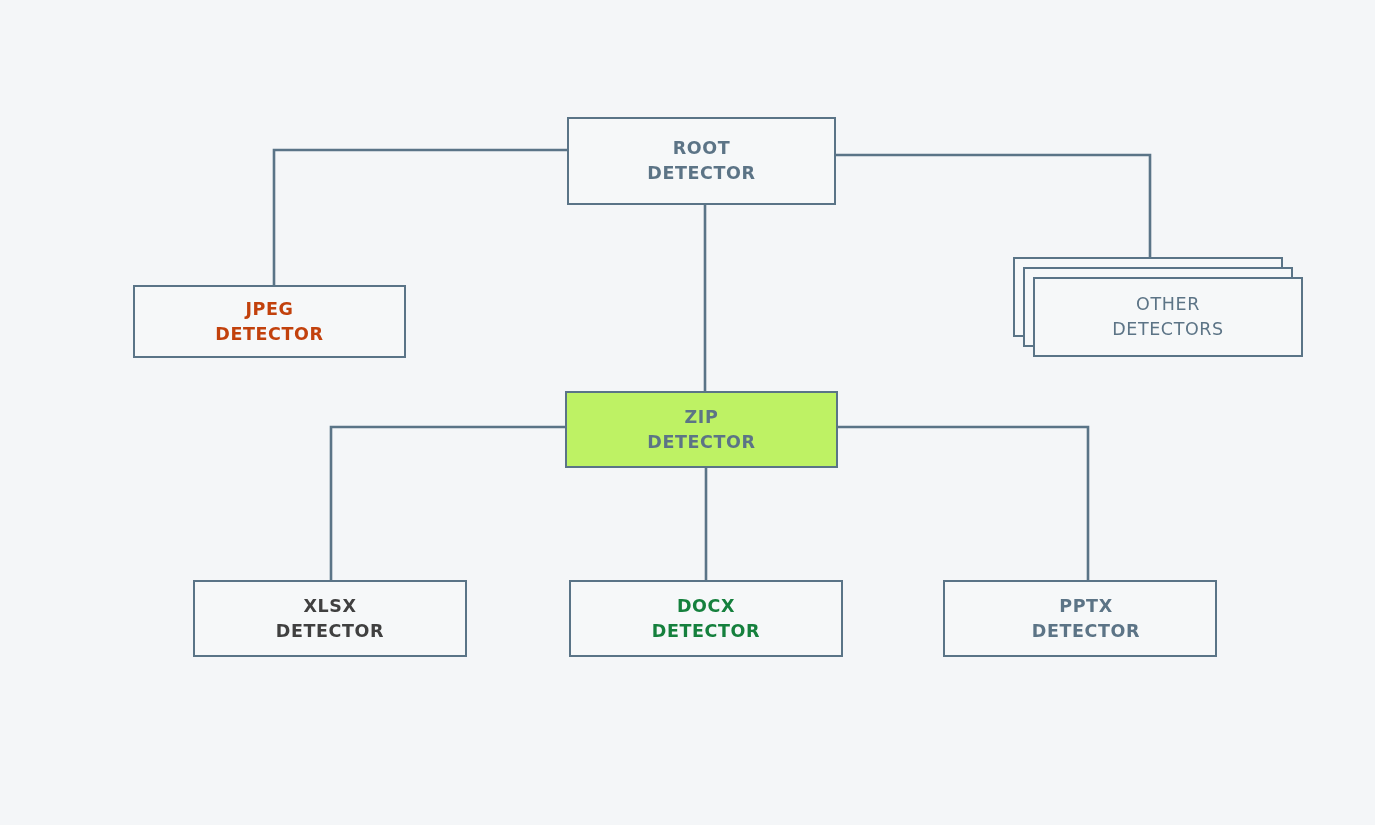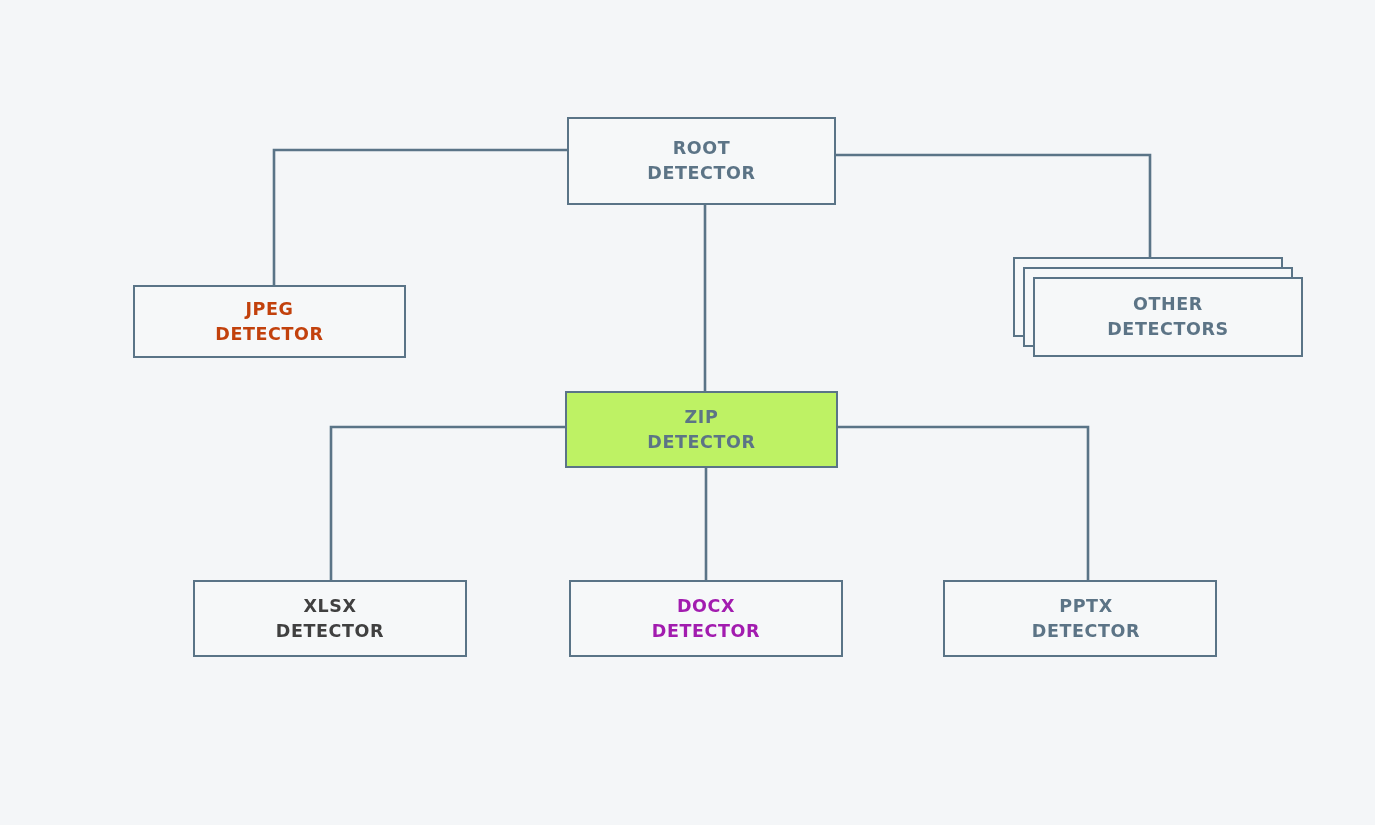--- a/index.html
+++ b/index.html
@@ -56,21 +56,21 @@
     background: #f6f8f9;
     border: 2px solid #5a7487;
   }
   .stack .card-front {
     display: flex;
     flex-direction: column;
     align-items: center;
     justify-content: center;
     text-align: left;
     color: #5c7486;
-    font-weight: bold;
+    font-weight: normal;
     font-size: 17.5px;
     letter-spacing: 0.6px;
     line-height: 1.42;
   }
 </style>
 </head>
 <body>
 
 <div id="diagram-canvas">
 
@@ -96,21 +96,21 @@
   <div class="node" style="left: 565px; top: 391px; width: 273px; height: 77px; border-color: rgb(90, 116, 135); background: #bef264; color: rgb(92, 116, 134);">
     <span class="node-line">ZIP</span>
     <span class="node-line">DETECTOR</span>
   </div>
 
   <div class="node" style="left: 193px; top: 580px; width: 274px; height: 77px; border-color: rgb(90, 116, 135); background: rgb(246, 248, 249); color: #404040;">
     <span class="node-line">XLSX</span>
     <span class="node-line">DETECTOR</span>
   </div>
 
-  <div class="node" style="left: 569px; top: 580px; width: 274px; height: 77px; border-color: rgb(90, 116, 135); background: rgb(246, 248, 249); color: #a21caf;">
+  <div class="node" style="left: 569px; top: 580px; width: 274px; height: 77px; border-color: rgb(90, 116, 135); background: rgb(246, 248, 249); color: #15803d;">
     <span class="node-line">DOCX</span>
     <span class="node-line">DETECTOR</span>
   </div>
 
   <div class="node" style="left: 943px; top: 580px; width: 274px; height: 77px; border-color: rgb(90, 116, 135); background: rgb(246, 248, 249); color: rgb(92, 116, 134); padding-left: 12px;">
     <span class="node-line">PPTX</span>
     <span class="node-line">DETECTOR</span>
   </div>
 
   <div class="stack" id="other-detectors-stack" style="left: 1013px; top: 257px; width: 290px; height: 100px;">

